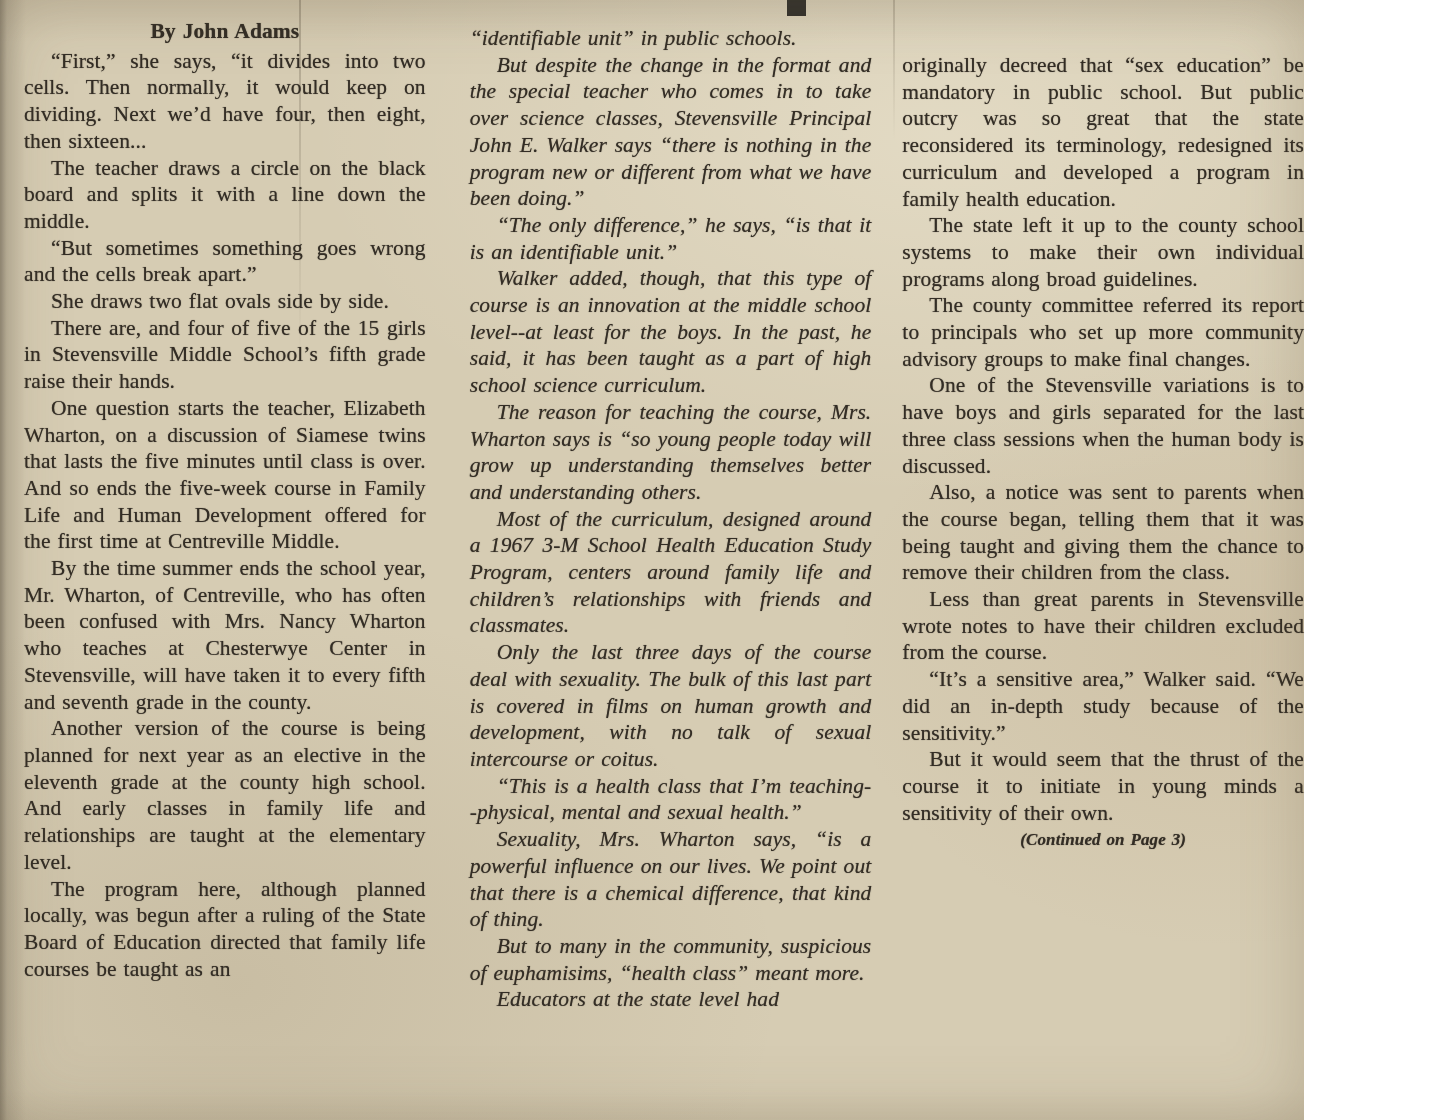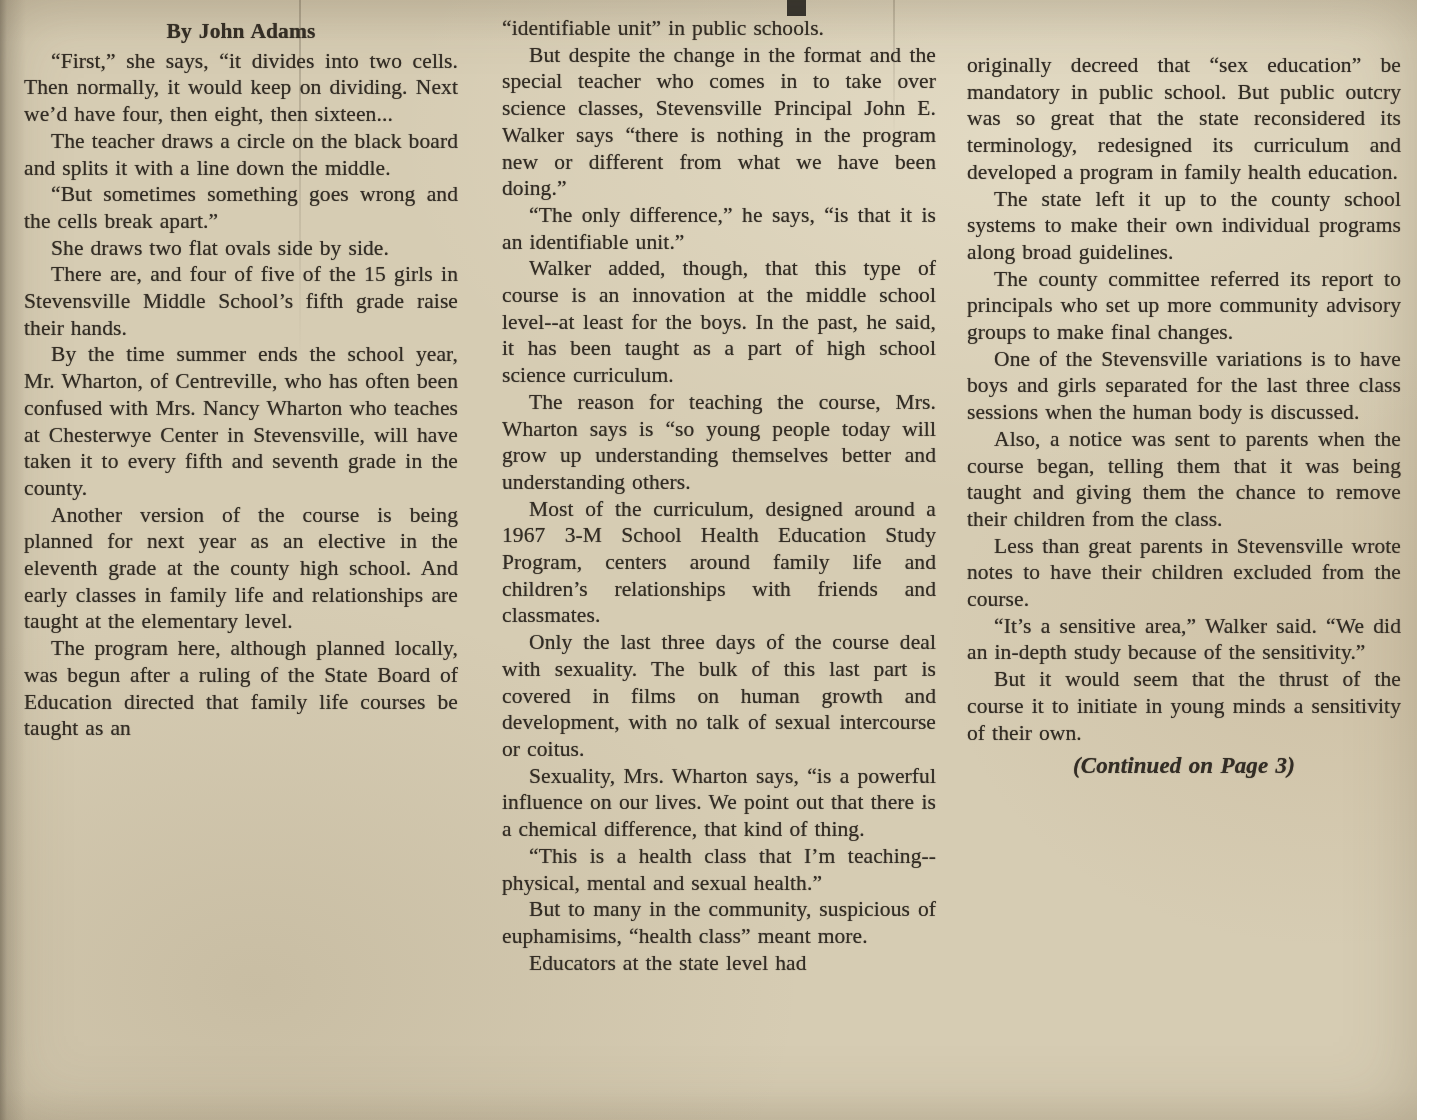--- a/index.html
+++ b/index.html
@@ -7,21 +7,21 @@
     padding: 0;
   }
   body {
     width: 1444px;
     height: 1120px;
     overflow: hidden;
     font-family: "Liberation Serif", "DejaVu Serif", serif;
   }
   .page {
     position: relative;
-    width: 1417px;
+    width: 1304px;
     height: 1120px;
     box-sizing: border-box;
     background-color: #d6ccb3;
     background-image:
       linear-gradient(90deg, rgba(96,88,74,0.55) 0px, rgba(96,88,74,0.20) 7px, rgba(96,88,74,0.0) 26px),
       radial-gradient(ellipse 900px 520px at 72% 12%, rgba(255,250,233,0.30), rgba(255,250,233,0) 70%),
       radial-gradient(ellipse 760px 540px at 18% 88%, rgba(118,100,68,0.14), rgba(118,100,68,0) 72%),
       radial-gradient(ellipse 520px 400px at 94% 58%, rgba(160,126,84,0.12), rgba(160,126,84,0) 75%),
       linear-gradient(180deg, rgba(128,112,88,0.10) 0, rgba(128,112,88,0) 42px),
       linear-gradient(0deg, rgba(128,112,88,0.08) 0, rgba(128,112,88,0) 30px);
@@ -76,57 +76,58 @@
     text-indent: 0;
     text-align: center;
     font-weight: bold;
     margin-bottom: 3px;
   }
   .col p.continued {
     text-indent: 0;
     text-align: center;
     font-style: italic;
     font-weight: bold;
-    font-size: 23px;
-    margin-top: 7px;
+    font-size: 17px;
+    margin-top: 1px;
   }
   .col-1 { padding-top: 18px; }
-  .col-2 { margin-left: 44px; padding-top: 15px; }
+  .col-2 { margin-left: 44px; padding-top: 25px; font-style: italic; }
   .col-3 { margin-left: 31px; padding-top: 52px; }
 </style>
 </head>
 <body>
 
 <div class="page">
   <div class="crease-1"></div>
   <div class="crease-2"></div>
   <div class="artifact-top"></div>
 
   <div class="columns">
     <div class="col col-1">
         <p class="byline">By John Adams</p>
         <p class="indent">“First,” she says, “it divides into two cells. Then normally, it would keep on dividing. Next we’d have four, then eight, then sixteen...</p>
         <p class="indent">The teacher draws a circle on the black board and splits it with a line down the middle.</p>
         <p class="indent">“But sometimes something goes wrong and the cells break apart.”</p>
         <p class="indent">She draws two flat ovals side by side.</p>
         <p class="indent">There are, and four of five of the 15 girls in Stevensville Middle School’s fifth grade raise their hands.</p>
+        <p class="indent">One question starts the teacher, Elizabeth Wharton, on a discussion of Siamese twins that lasts the five minutes until class is over. And so ends the five-week course in Family Life and Human Development offered for the first time at Centreville Middle.</p>
         <p class="indent">By the time summer ends the school year, Mr. Wharton, of Centreville, who has often been confused with Mrs. Nancy Wharton who teaches at Chesterwye Center in Stevensville, will have taken it to every fifth and seventh grade in the county.</p>
         <p class="indent">Another version of the course is being planned for next year as an elective in the eleventh grade at the county high school. And early classes in family life and relationships are taught at the elementary level.</p>
         <p class="indent">The program here, although planned locally, was begun after a ruling of the State Board of Education directed that family life courses be taught as an</p>
       </div>
     <div class="col col-2">
         <p class="noindent">“identifiable unit” in public schools.</p>
         <p class="indent">But despite the change in the format and the special teacher who comes in to take over science classes, Stevensville Principal John E. Walker says “there is nothing in the program new or different from what we have been doing.”</p>
         <p class="indent">“The only difference,” he says, “is that it is an identifiable unit.”</p>
         <p class="indent">Walker added, though, that this type of course is an innovation at the middle school level--at least for the boys. In the past, he said, it has been taught as a part of high school science curriculum.</p>
         <p class="indent">The reason for teaching the course, Mrs. Wharton says is “so young people today will grow up understanding themselves better and understanding others.</p>
         <p class="indent">Most of the curriculum, designed around a 1967 3-M School Health Education Study Program, centers around family life and children’s relationships with friends and classmates.</p>
         <p class="indent">Only the last three days of the course deal with sexuality. The bulk of this last part is covered in films on human growth and development, with no talk of sexual intercourse or coitus.</p>
+        <p class="indent">“This is a health class that I’m teaching--physical, mental and sexual health.”</p>
         <p class="indent">Sexuality, Mrs. Wharton says, “is a powerful influence on our lives. We point out that there is a chemical difference, that kind of thing.</p>
-        <p class="indent">“This is a health class that I’m teaching--physical, mental and sexual health.”</p>
         <p class="indent">But to many in the community, suspicious of euphamisims, “health class” meant more.</p>
         <p class="indent">Educators at the state level had</p>
       </div>
     <div class="col col-3">
         <p class="noindent">originally decreed that “sex education” be mandatory in public school. But public outcry was so great that the state reconsidered its terminology, redesigned its curriculum and developed a program in family health education.</p>
         <p class="indent">The state left it up to the county school systems to make their own individual programs along broad guidelines.</p>
         <p class="indent">The county committee referred its report to principals who set up more community advisory groups to make final changes.</p>
         <p class="indent">One of the Stevensville variations is to have boys and girls separated for the last three class sessions when the human body is discussed.</p>
         <p class="indent">Also, a notice was sent to parents when the course began, telling them that it was being taught and giving them the chance to remove their children from the class.</p>
         <p class="indent">Less than great parents in Stevensville wrote notes to have their children excluded from the course.</p>

